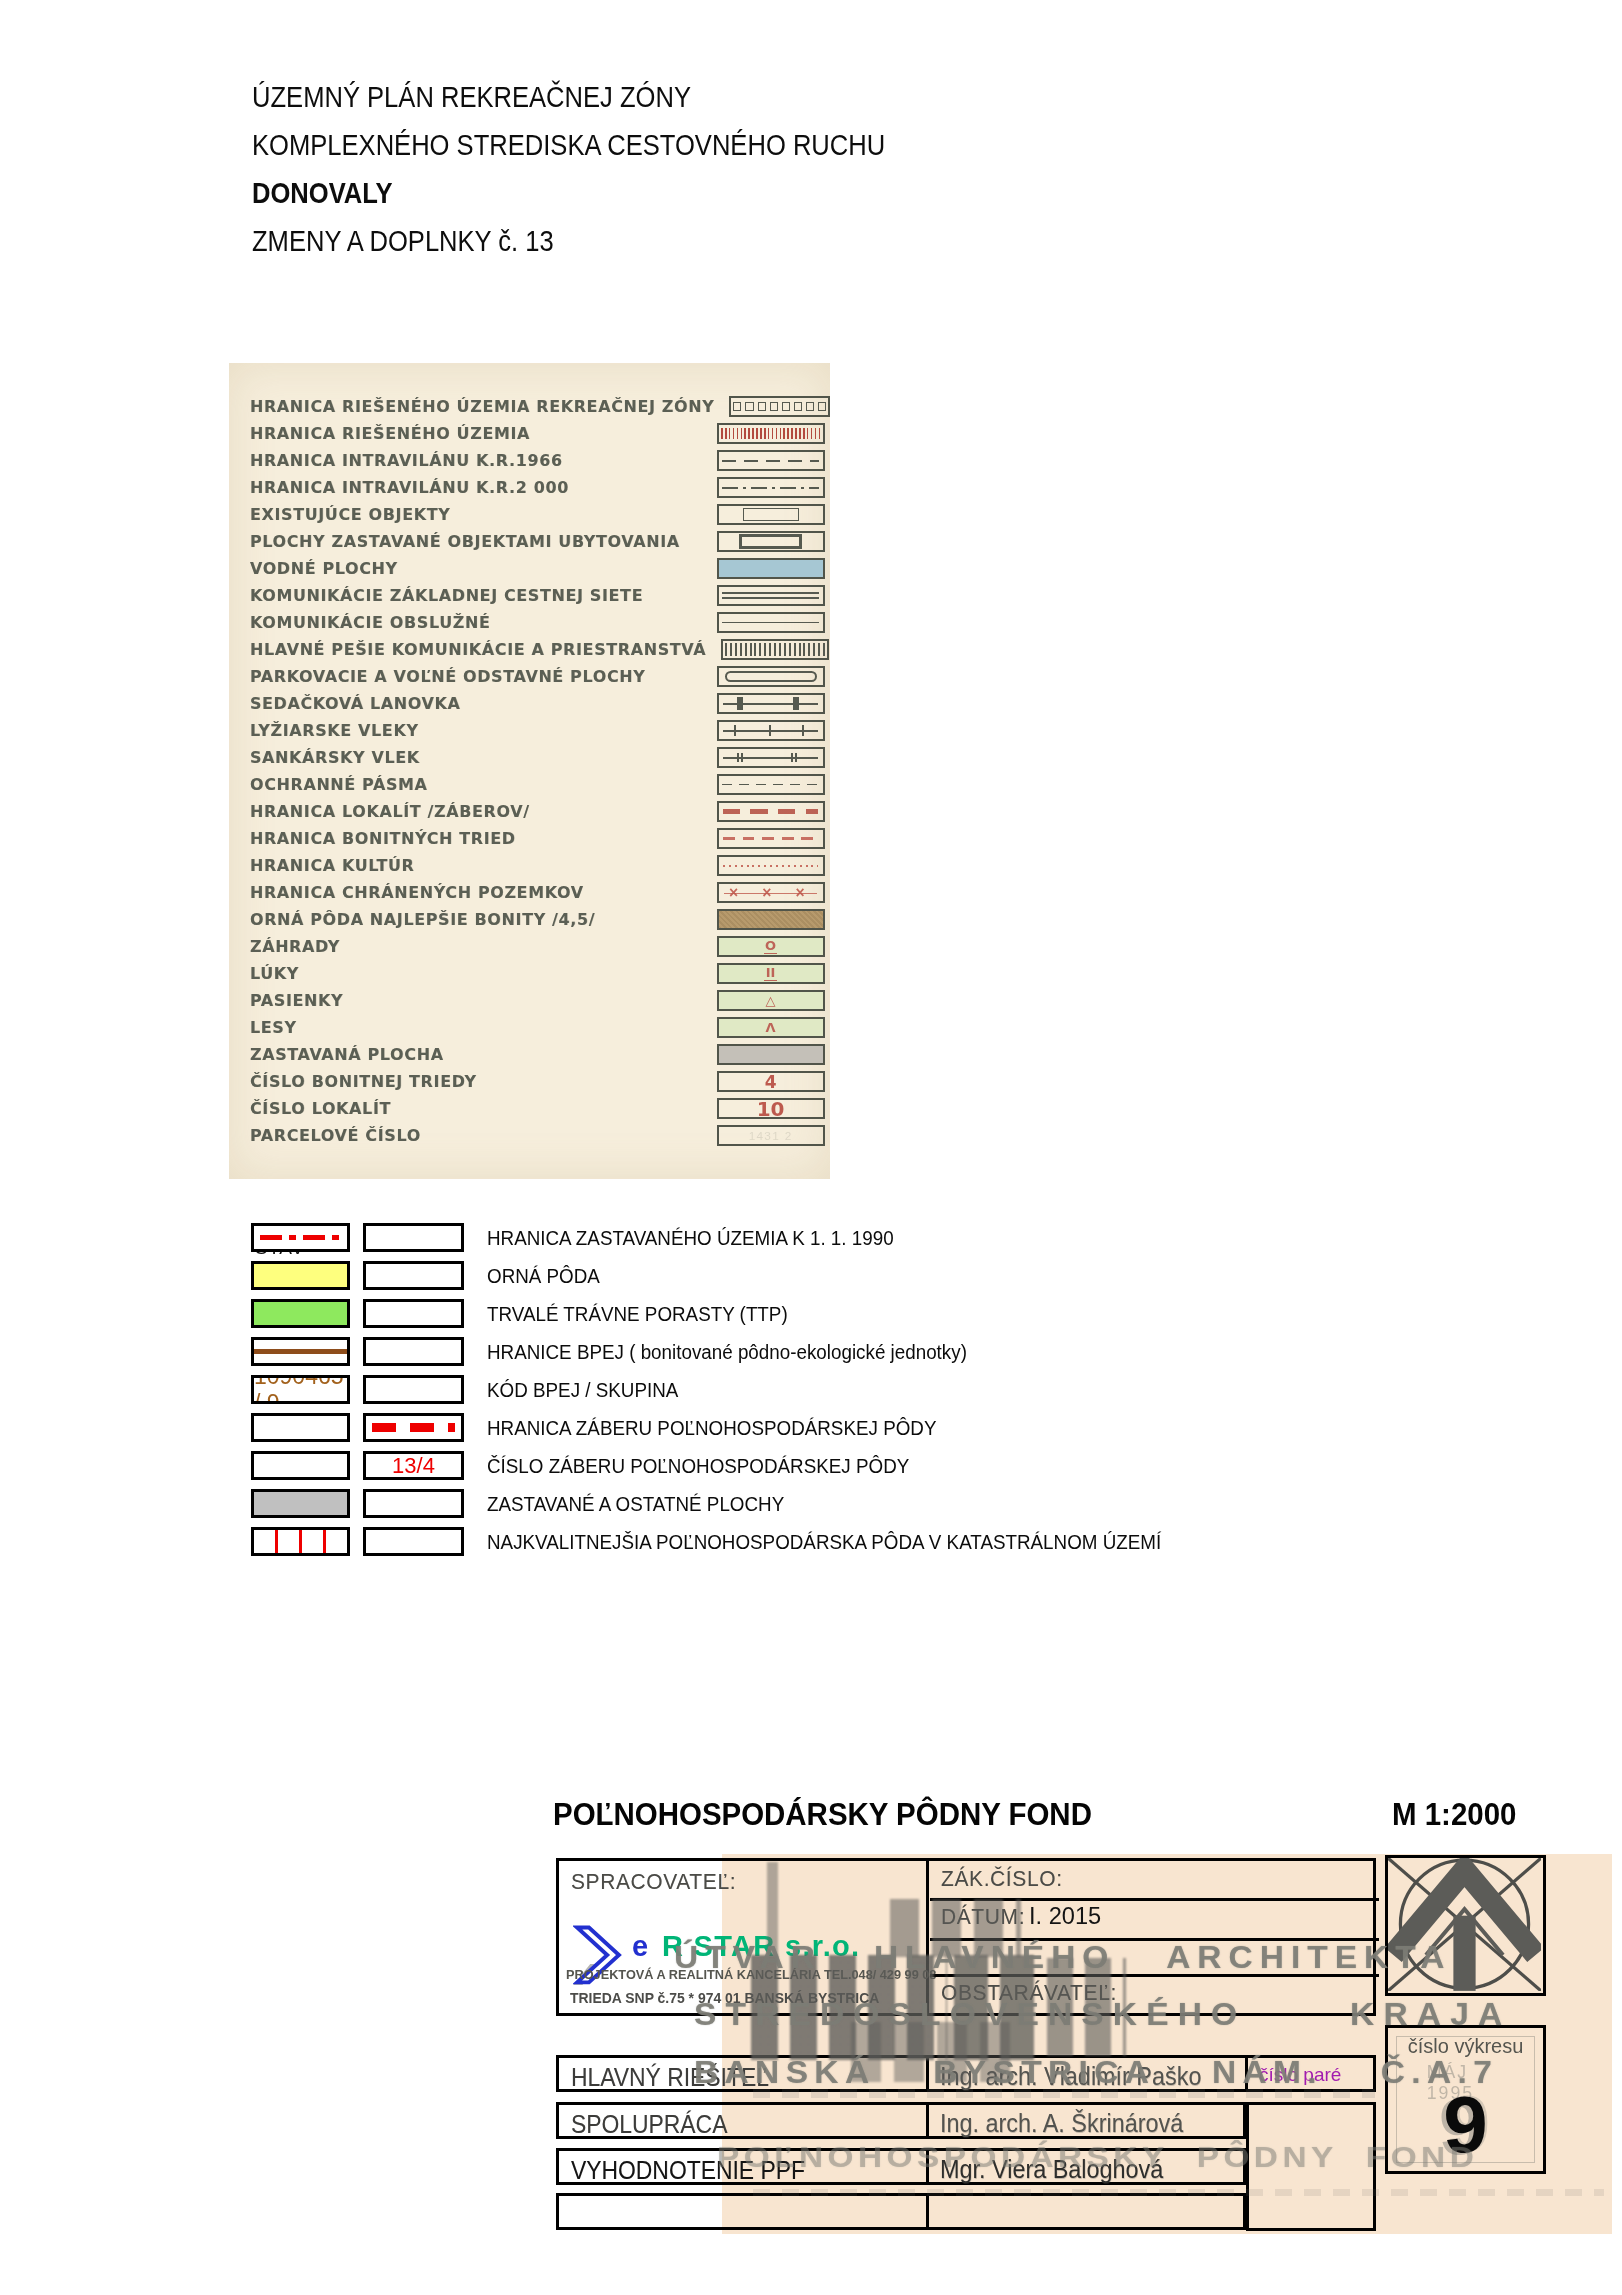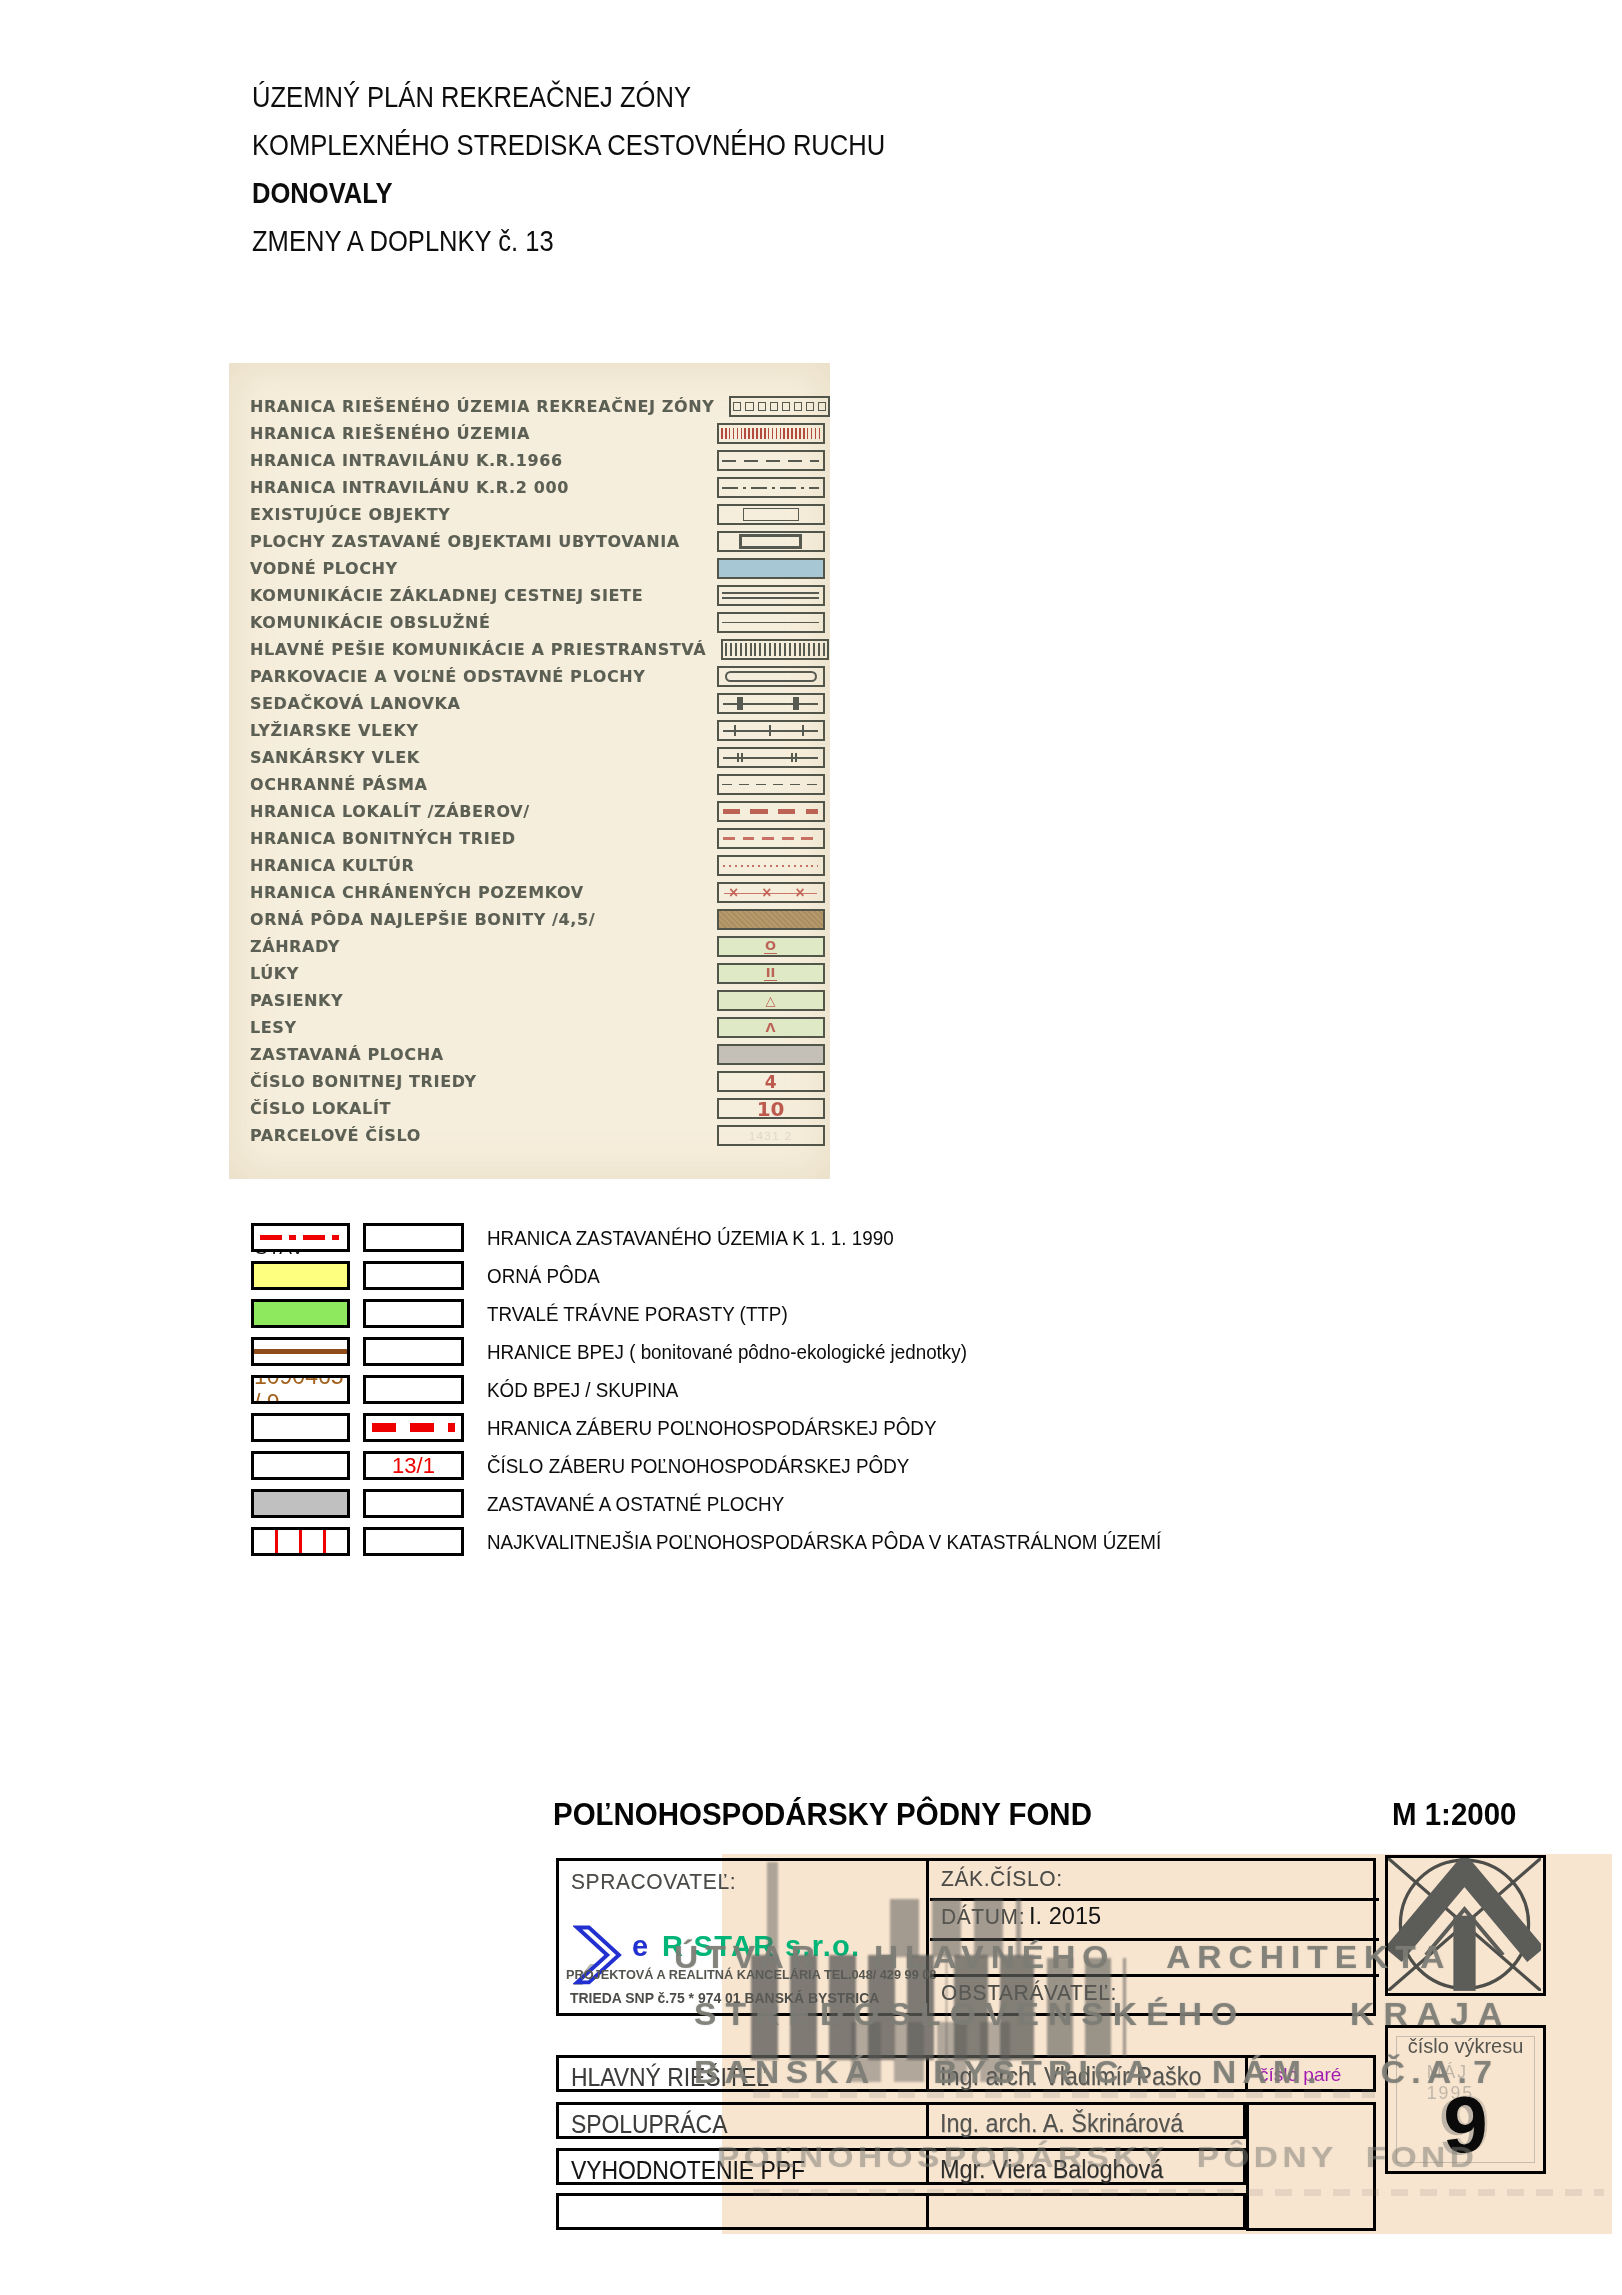--- a/index.html
+++ b/index.html
@@ -330,21 +330,21 @@
       <div class="lg-row" style="left: 251px; top: 1413px; width: 982px;">
         <div class="swatch sw-stav"></div>
         <div class="swatch sw-navrh">
           <div class="reddash"></div>
         </div>
         <div class="lg-label">HRANICA ZÁBERU POĽNOHOSPODÁRSKEJ PÔDY</div>
       </div>
       <div class="lg-row" style="left: 251px; top: 1451px; width: 982px;">
         <div class="swatch sw-stav"></div>
         <div class="swatch sw-navrh">
-          <span class="redtext">13/1</span>
+          <span class="redtext">13/4</span>
         </div>
         <div class="lg-label">ČÍSLO ZÁBERU POĽNOHOSPODÁRSKEJ PÔDY</div>
       </div>
       <div class="lg-row" style="left: 251px; top: 1489px; width: 982px;">
         <div class="swatch sw-stav" style="background: rgb(192, 192, 192);"></div>
         <div class="swatch sw-navrh"></div>
         <div class="lg-label">ZASTAVANÉ A OSTATNÉ PLOCHY</div>
       </div>
       <div class="lg-row" style="left: 251px; top: 1527px; width: 982px;">
         <div class="swatch sw-stav" style="justify-content: space-evenly;">

